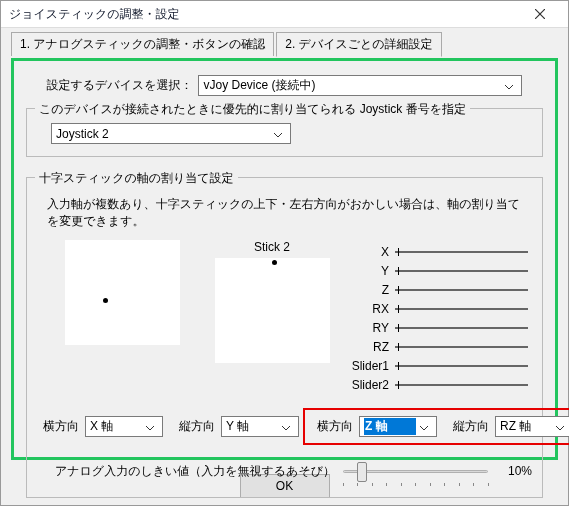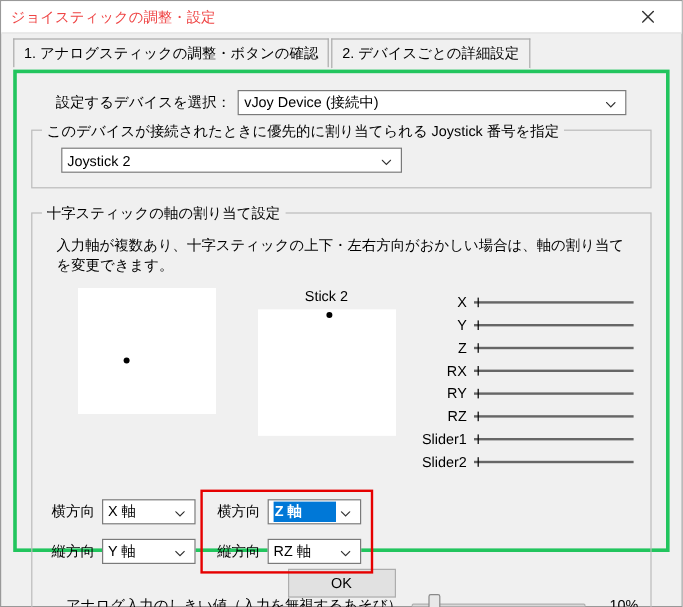--- a/index.html
+++ b/index.html
@@ -1,51 +1,51 @@
 <!DOCTYPE html>
 <html><head>
 <meta charset="utf-8">
 <style>
   * { box-sizing: border-box; font-family: "MS UI Gothic", "Meiryo", sans-serif; font-size: 12px; }
   body { margin: 0; background: #fff; }
   .window { width: 569px; height: 506px; border: 1px solid #999; background: #f0f0f0; display: flex; flex-direction: column; position: relative; }
   .titlebar { height: 28px; background: #fff; display: flex; align-items: center; padding: 0 8px; border-bottom: 1px solid #ddd; }
-  .title-text { flex: 1; color: #ef4444; }
+  .title-text { flex: 1; color: #0f172a; }
   .close-btn { width: 40px; height: 26px; display: flex; align-items: center; justify-content: center; cursor: pointer; }
   .close-btn svg { width: 10px; height: 10px; }
   .body { flex: 1; padding: 6px 10px 4px 10px; }
   .tabs { display: flex; align-items: flex-end; height: 22px; margin-bottom: 2px; }
   .tab { padding: 3px 8px; border: 1px solid #aaa; border-bottom: none; background: #f0f0f0; margin-right: 2px; cursor: pointer; }
   .tab.active { background: #f0f0f0; position: relative; top: 1px; border-bottom: 1px solid #f0f0f0; }
   .tab-panel { border: 3px solid #22c55e; padding: 10px 12px 14px 12px; height: 402px; }
   .row-device { display: flex; align-items: center; justify-content: center; margin: 4px 0 12px 0; }
   .row-device label { margin-right: 6px; }
   .select { background: #fff; border: 1px solid #7a7a7a; height: 21px; display: inline-flex; align-items: center; padding: 0 4px; position: relative; }
   .select-text { flex: 1; white-space: nowrap; overflow: hidden; }
   .select-text.highlight { background: #0078d7; color: #fff; padding: 0 1px; font-weight: bold; }
   .select-arrow { width: 16px; text-align: center; }
   .select-arrow svg { width: 8px; height: 5px; }
   .sel-device { width: 324px; }
   .group { border: 1px solid #bbb; margin-bottom: 20px; padding: 8px 10px 10px 10px; position: relative; }
   .group-title { position: absolute; top: -8px; left: 8px; background: #f0f0f0; padding: 0 4px; }
-  .sel-jnum { width: 284px; margin: 6px 0 2px 14px; gap: 44px; }
+  .sel-jnum { width: 240px; margin: 6px 0 2px 14px; gap: 44px; }
   .desc { margin: 10px 4px 10px 10px; }
   .sticks-row { display: flex; }
   .stick-col { width: 150px; margin-right: 0px; text-align: center; }
   .stick-col.s1 { margin-left: 10px; }
   .stick-label { margin-bottom: 4px; }
   .stick-box { width: 115px; height: 105px; background: #fff; margin: 0 auto; position: relative; border: 1px solid #fff; }
   .dot { width: 5px; height: 5px; background: #000; border-radius: 50%; position: absolute; }
   .axes-col { flex: 1; padding-top: 2px; }
   .axis-row { display: flex; align-items: center; height: 19px; }
   .axis-label { width: 48px; text-align: right; padding-right: 6px; }
   .axis-track { flex: 1; height: 2px; background: #666; position: relative; margin-right: 4px; }
   .axis-tick { position: absolute; width: 1px; height: 8px; background: #000; top: -3px; }
   .dir-block { display: flex; margin-top: 14px; align-items: center; }
-  .dir-col { display: flex; flex-direction: column; gap: 12px; }
+  .dir-col { display: flex; gap: 12px; }
   .dir-row { display: flex; align-items: center; }
   .dir-label { width: 46px; text-align: right; padding-right: 6px; }
   .sel-axis { width: 78px; }
   .highlight-box { border: 2px solid #e60000; padding: 6px 8px; margin-left: 4px; }
   .threshold-row { display: flex; align-items: center; margin-top: 12px; }
   .threshold-label { margin-left: 18px; }
   .slider-wrap { flex: 1; margin: 0 8px; position: relative; height: 28px; }
   .slider-track { position: absolute; left: 0; right: 0; top: 13px; height: 3px; background: #d9d9d9; border: 1px solid #b0b0b0; border-radius: 2px; }
   .slider-thumb { position: absolute; top: 5px; width: 10px; height: 20px; background: #e8e8e8; border: 1px solid #888; border-radius: 2px; }
   .slider-ticks { position: absolute; left: 0; right: 0; top: 26px; height: 4px; }

